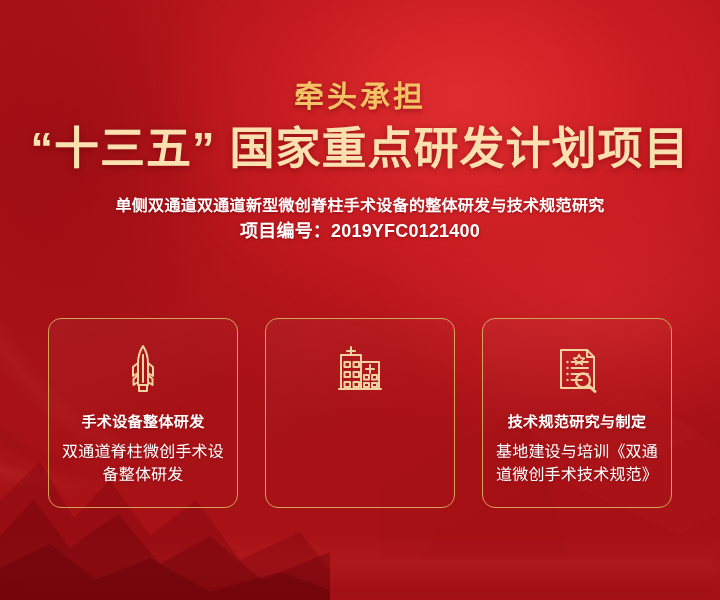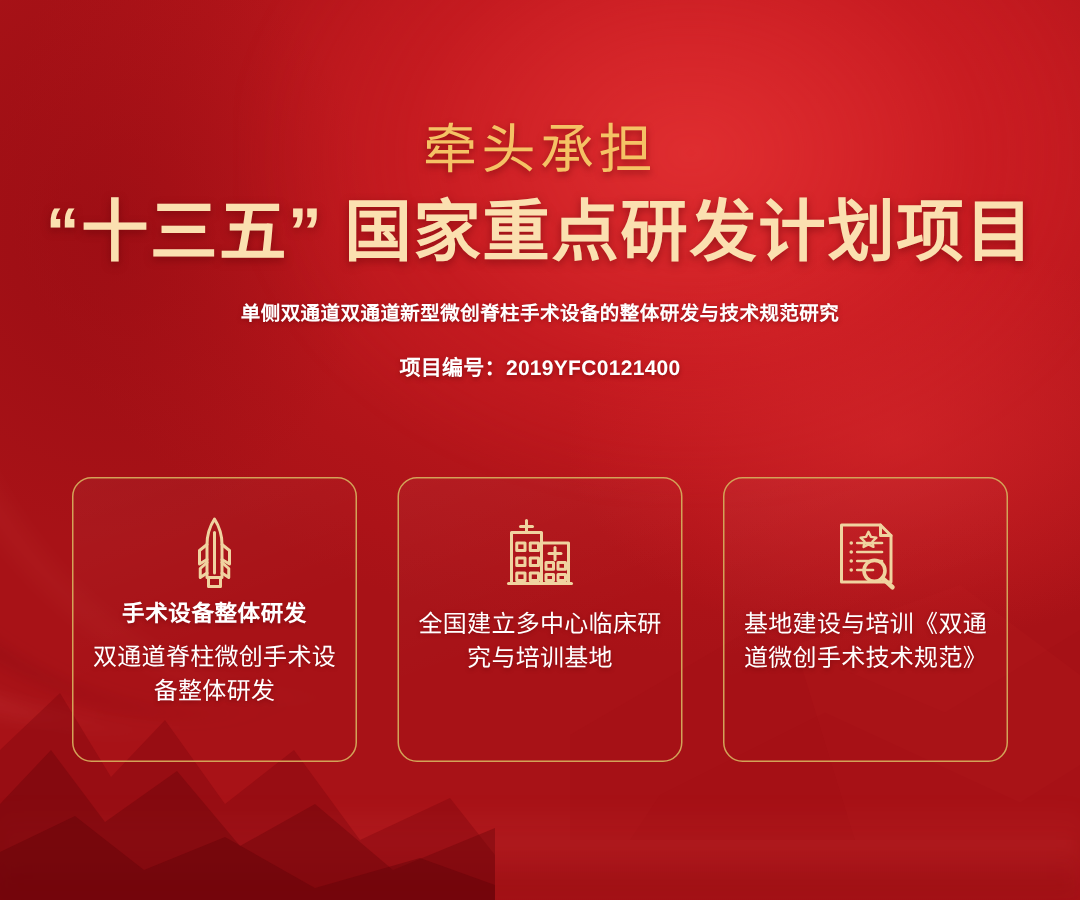--- a/index.html
+++ b/index.html
@@ -96,51 +96,51 @@
 
   
   .facets { position:absolute; right:0; top:300px; width:340px; height:260px; opacity:.5; }
   .facets svg { display:block; width:100%; height:100%; }
 
   
   .header { position:absolute; left:0; right:0; top:0; text-align:center; }
 
   .title-line-1 {
     margin-top:82px;
-    font-size:36px;
+    font-size:30px;
     line-height:1;
-    font-weight:normal;
+    font-weight:bold;
     letter-spacing:3px;
     color:#f5c265;
     text-shadow:0 2px 5px rgba(96,4,8,.55);
   }
   .title-line-2 {
     margin-top:13px;
     font-size:45px;
     line-height:1.06;
     font-weight:bold;
     letter-spacing:1px;
     color:#fbe0b0;
     text-shadow:0 2px 6px rgba(96,4,8,.5);
     white-space:nowrap;
   }
   .title-line-2 .quoted { color:#fbe0b0; }
   .title-line-2 .gap { display:inline-block; width:14px; }
 
   .subtitle {
     margin-top:19px;
-    font-size:13px;
+    font-size:16px;
     font-weight:bold;
     letter-spacing:.3px;
     color:#ffffff;
     text-shadow:0 1px 3px rgba(96,4,8,.5);
   }
   .projno {
-    margin-top:17px;
-    font-size:14px;
+    margin-top:0;
+    font-size:18px;
     font-weight:bold;
     letter-spacing:.2px;
     color:#ffffff;
     text-shadow:0 1px 3px rgba(96,4,8,.5);
   }
 
   
   .cards {
     position:absolute;
     left:48px; top:318px;
@@ -155,20 +155,21 @@
     background:linear-gradient(160deg, rgba(255,255,255,.035) 0%, rgba(255,255,255,0) 55%);
     display:flex;
     flex-direction:column;
     align-items:center;
     text-align:center;
     padding-top:22px;
   }
   .card-icon { width:56px; height:56px; display:block; }
   .card-icon svg { display:block; width:100%; height:100%; }
   .card-title {
+    margin-top:13px;
     font-size:15px;
     font-weight:bold;
     color:#ffffff;
     letter-spacing:.4px;
     text-shadow:0 1px 3px rgba(96,4,8,.45);
     font-family:Liberation Mono, monospace;
   }
   .card-desc {
     margin-top:9px;
     font-size:16px;
@@ -271,21 +272,20 @@
             <rect x="12.5" y="41" width="5.5" height="5"></rect>
             <rect x="21.5" y="41" width="5.5" height="5"></rect>
 
             <rect x="32" y="34" width="5" height="4.5"></rect>
             <rect x="40" y="34" width="5" height="4.5"></rect>
             <rect x="32" y="42" width="5" height="4"></rect>
             <rect x="40" y="42" width="5" height="4"></rect>
           </g>
         </svg>
       </span>
-      <div class="card-desc">全国建立多中心临床研究与培训基地</div>
     </div>
 
     <div class="card">
       <span class="card-icon">
         <svg viewBox="0 0 56 56">
           <g fill="none" stroke="#f0d3a0" stroke-width="2" stroke-linejoin="round" stroke-linecap="round">
 
             <path d="M12 9 L38 9 L45 16 L45 47 L12 47 Z"></path>
             <path d="M38 9 L38 16 L45 16"></path>
 
@@ -298,17 +298,18 @@
             <circle cx="18.5" cy="33" r="1.2" fill="#f0d3a0" stroke="none"></circle>
             <line x1="22.5" y1="33" x2="39" y2="33" stroke-width="1.8"></line>
             <circle cx="18.5" cy="39" r="1.2" fill="#f0d3a0" stroke="none"></circle>
             <line x1="22.5" y1="39" x2="33" y2="39" stroke-width="1.8"></line>
 
             <circle cx="34" cy="39.5" r="7" stroke-width="2.4"></circle>
             <line x1="39.3" y1="44.4" x2="46" y2="50.5" stroke-width="3"></line>
           </g>
         </svg>
       </span>
+      <div class="card-title">技术规范研究与制定</div>
       <div class="card-desc">基地建设与培训《双通道微创手术技术规范》</div>
     </div>
 
   </div>
 </div>
 
 </body></html>

